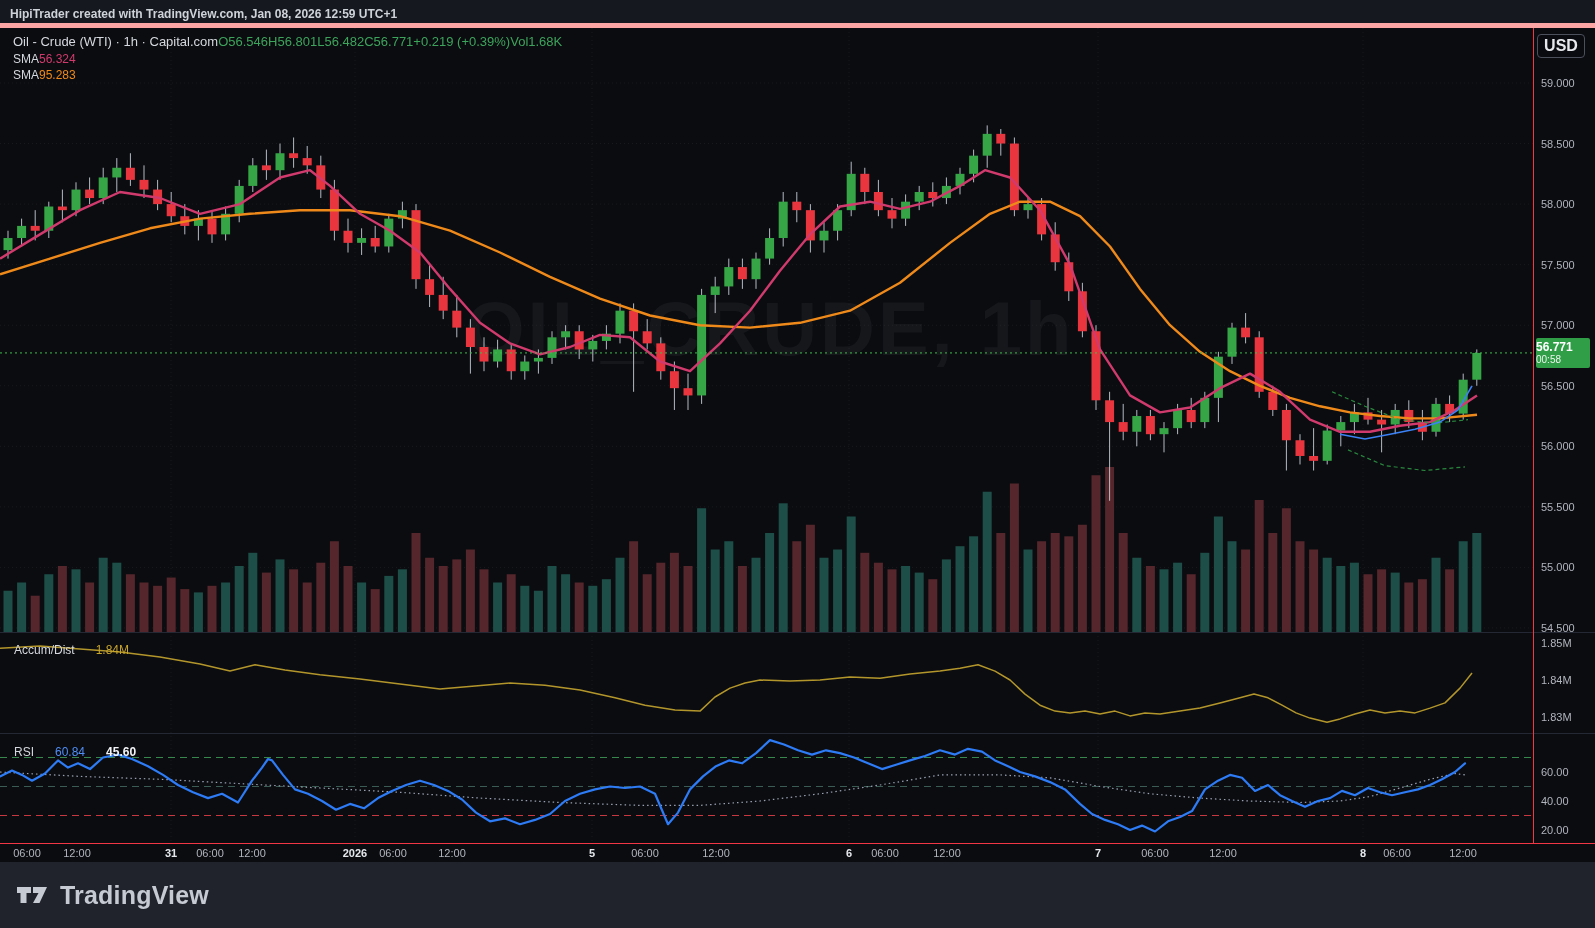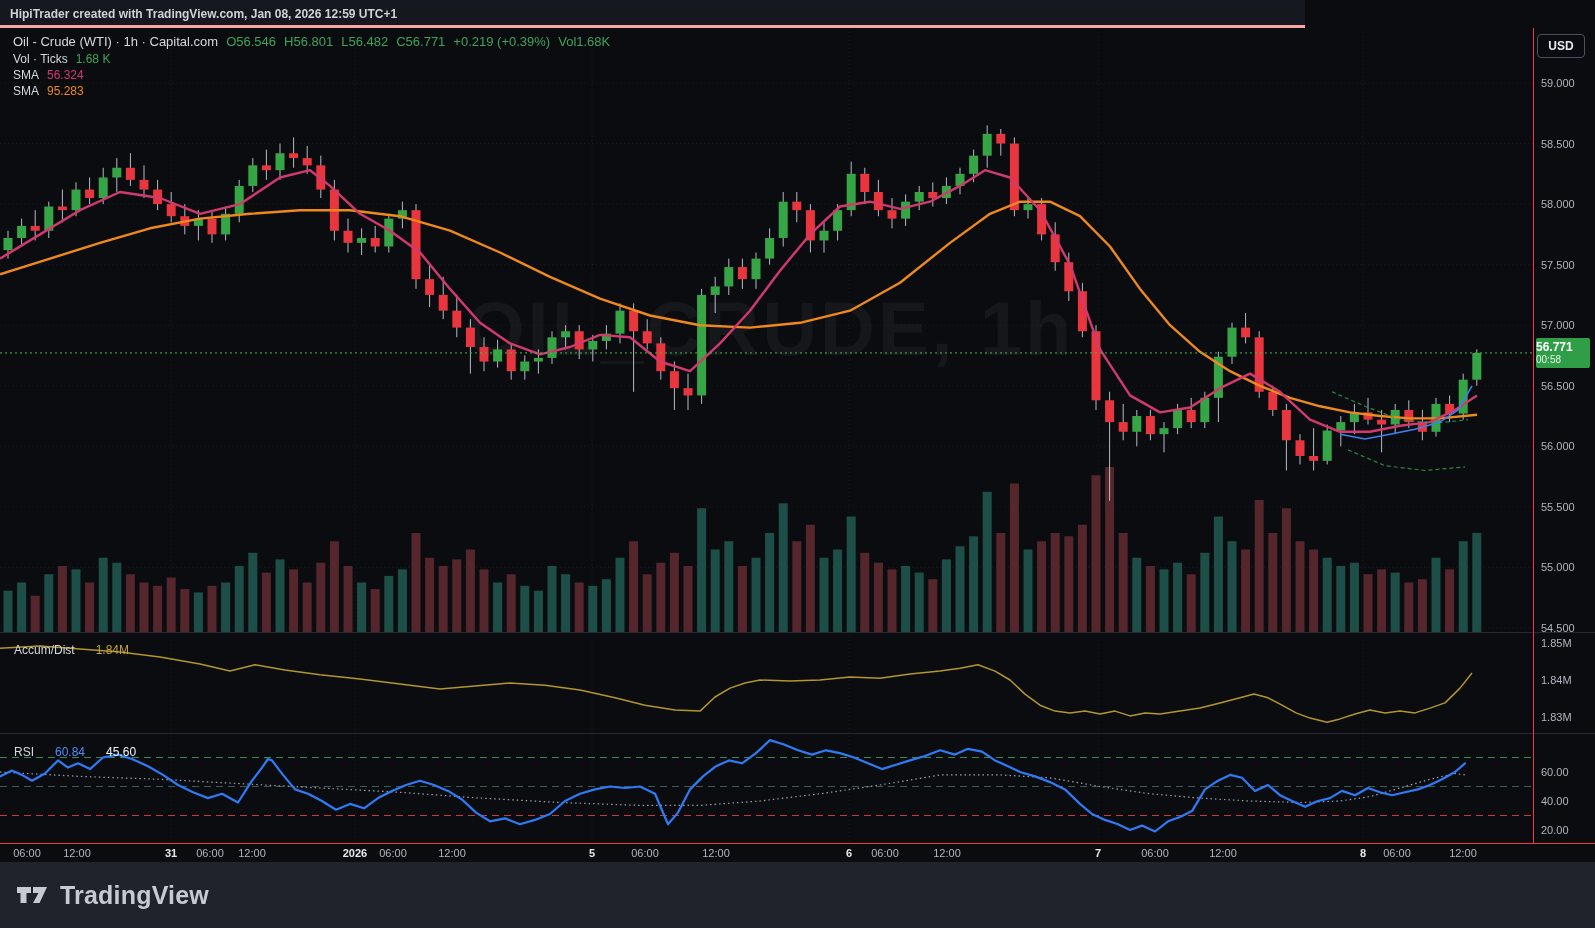--- a/index.html
+++ b/index.html
@@ -1,33 +1,33 @@
 <!DOCTYPE html>
 <html><head>
 <meta charset="utf-8">
 <style>
   html,body{margin:0;padding:0}
   body{width:1595px;height:928px;position:relative;background:#0b0c10;overflow:hidden;
        font-family:"Liberation Sans",sans-serif;-webkit-font-smoothing:antialiased}
   #chart{position:absolute;top:0;left:0;z-index:1}
-  .topbar{position:absolute;top:0;left:0;width:1305px;height:28px;background:#16181f;z-index:5;
+  .topbar{position:absolute;top:0;left:0;width:1595px;height:28px;background:#16181f;z-index:5;
           color:#ced2d9;font-size:12px;font-weight:700;line-height:28px;padding-left:10px;box-sizing:border-box;
-          border-bottom:3px solid #fca5a5}
+          border-bottom:5px solid #fca5a5}
   .legend{position:absolute;top:33px;left:13px;z-index:6;color:#d5d8de}
-  .lrow{display:flex;align-items:center;gap:8px;height:16px;font-size:12px;white-space:nowrap}
+  .lrow{display:flex;align-items:center;height:16px;font-size:12px;white-space:nowrap}
   .lrow.first{font-size:13px;margin-bottom:2px}
   .g{color:#3da45c}
   .pink{color:#d13a6d}
   .orange{color:#ef8a1a}
   .gold{color:#c7a42c}
   .blue{color:#4f8df7}
-  .wb{color:#f2f4f8;font-weight:400}
+  .wb{color:#f2f4f8;font-weight:700}
   .pane-label{position:absolute;left:14px;z-index:6;font-size:12px;color:#d5d8de;display:flex;gap:21px;white-space:nowrap}
   .usd-btn{position:absolute;left:1537px;top:34px;width:46px;height:22px;line-height:22px;text-align:center;
-           border:1px solid #4c505c;border-radius:4px;color:#e6e8ee;font-size:12px;font-weight:700;z-index:6;
+           border:1px solid #4c505c;border-radius:4px;color:#e6e8ee;font-size:16px;font-weight:700;z-index:6;
            background:rgba(11,12,16,.85);cursor:pointer}
   .price-tag{position:absolute;left:1536px;top:338px;width:54px;background:#2f9e46;color:#fff;text-align:left;
              border-radius:2px;z-index:6;padding:2px 0 3px}
   .price-tag .v{font-size:12px;font-weight:700;line-height:14px}
   .price-tag .cd{font-size:10px;line-height:11px;opacity:.9}
   .footer{position:absolute;left:0;top:862px;width:1595px;height:66px;background:#20232c;z-index:5;
           display:flex;align-items:center;gap:10px;padding-left:16px;box-sizing:border-box}
   .tv-text{color:#c6cad2;font-size:25px;font-weight:700;letter-spacing:.2px}
 </style>
 </head>
@@ -450,24 +450,20 @@
   <div class="lrow first">
     <span>Oil - Crude (WTI) · 1h · Capital.com</span>
     <span class="g">O56.546</span>
     <span class="g">H56.801</span>
     <span class="g">L56.482</span>
     <span class="g">C56.771</span>
     <span class="g">+0.219 (+0.39%)</span>
     <span class="g">Vol1.68K</span>
   </div>
   <div class="lrow">
-    <span>Vol · Ticks</span>
-    <span class="g">1.68 K</span>
-  </div>
-  <div class="lrow">
     <span>SMA</span>
     <span class="pink">56.324</span>
   </div>
   <div class="lrow">
     <span>SMA</span>
     <span class="orange">95.283</span>
   </div>
 </div>
 
 <div class="pane-label" style="top:643px">

